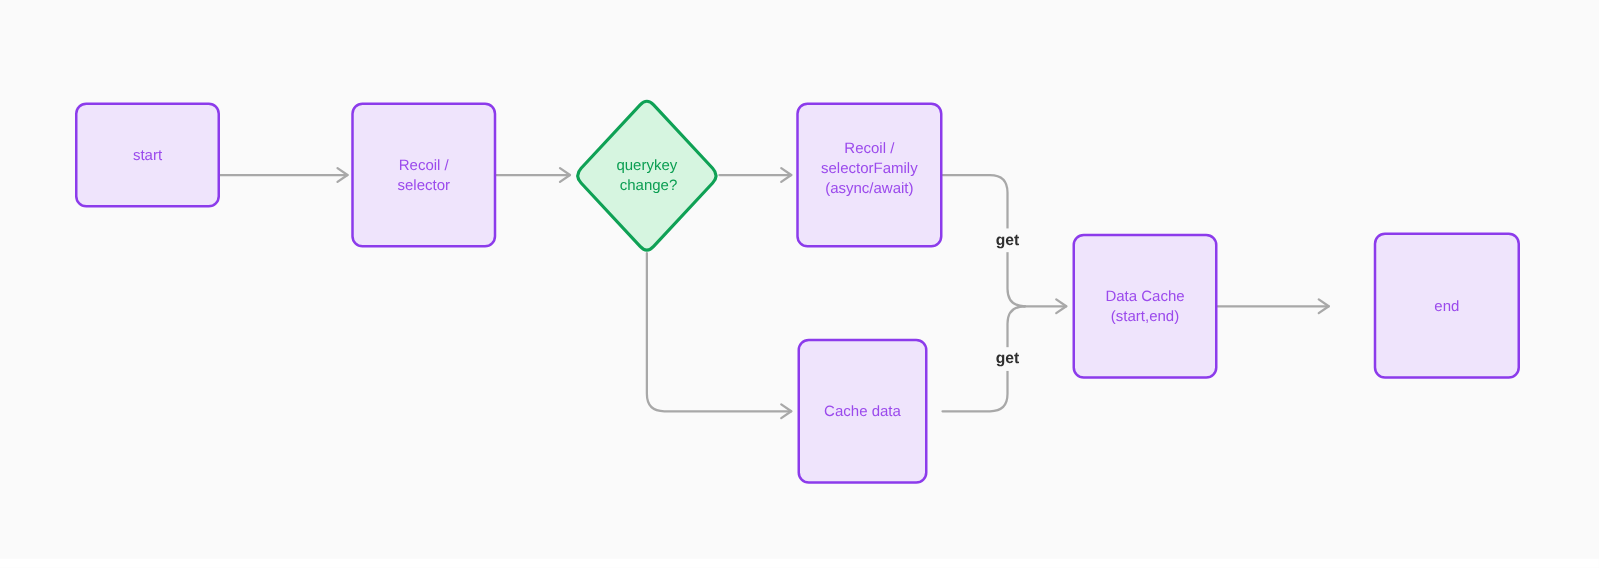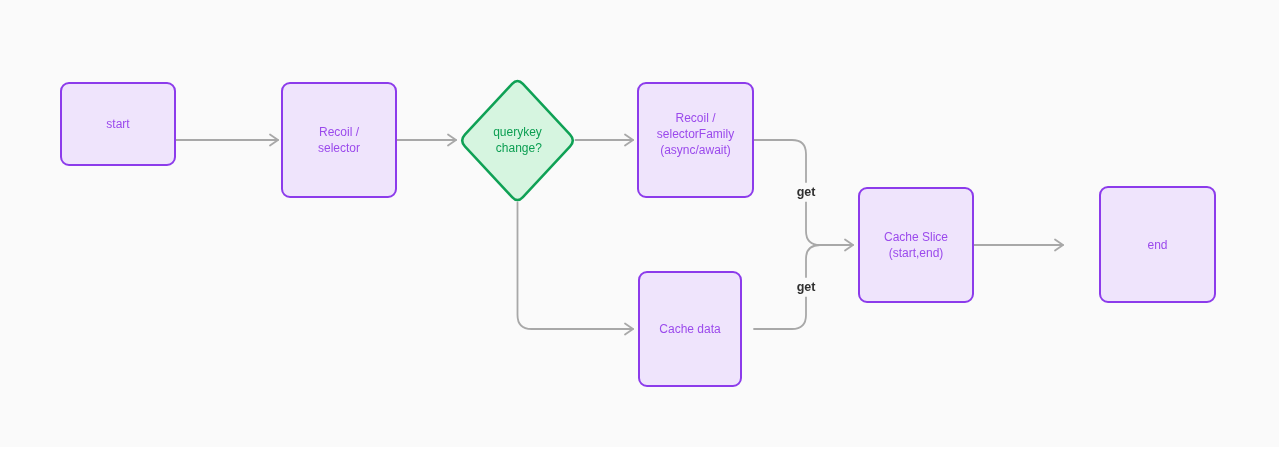--- a/index.html
+++ b/index.html
@@ -140,21 +140,21 @@
   </div>
 
   <div id="node-cache-data" class="node rect">
     <div class="node-label">
       <span>Cache data</span>
     </div>
   </div>
 
   <div id="node-data-slice" class="node rect">
     <div class="node-label">
-      <span>Cache Slice</span>
+      <span>Data Cache</span>
       <span>(start,end)</span>
     </div>
   </div>
 
   <div id="node-end" class="node rect">
     <div class="node-label">
       <span>end</span>
     </div>
   </div>
 

